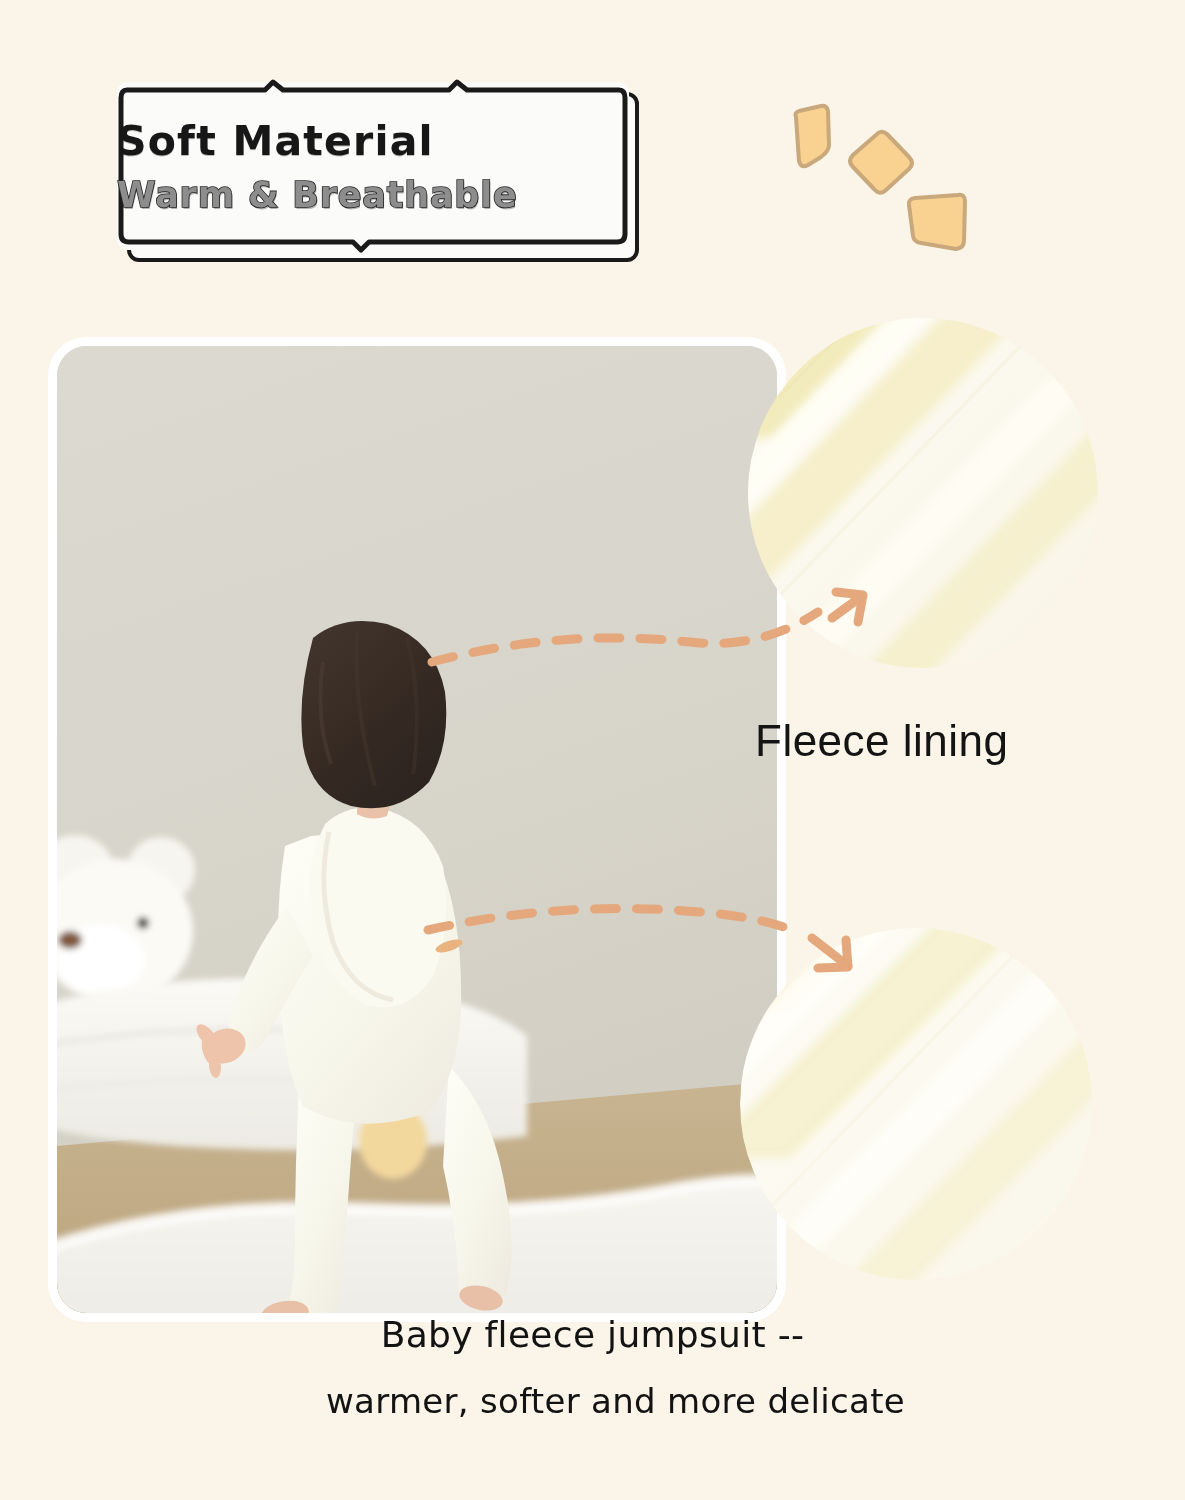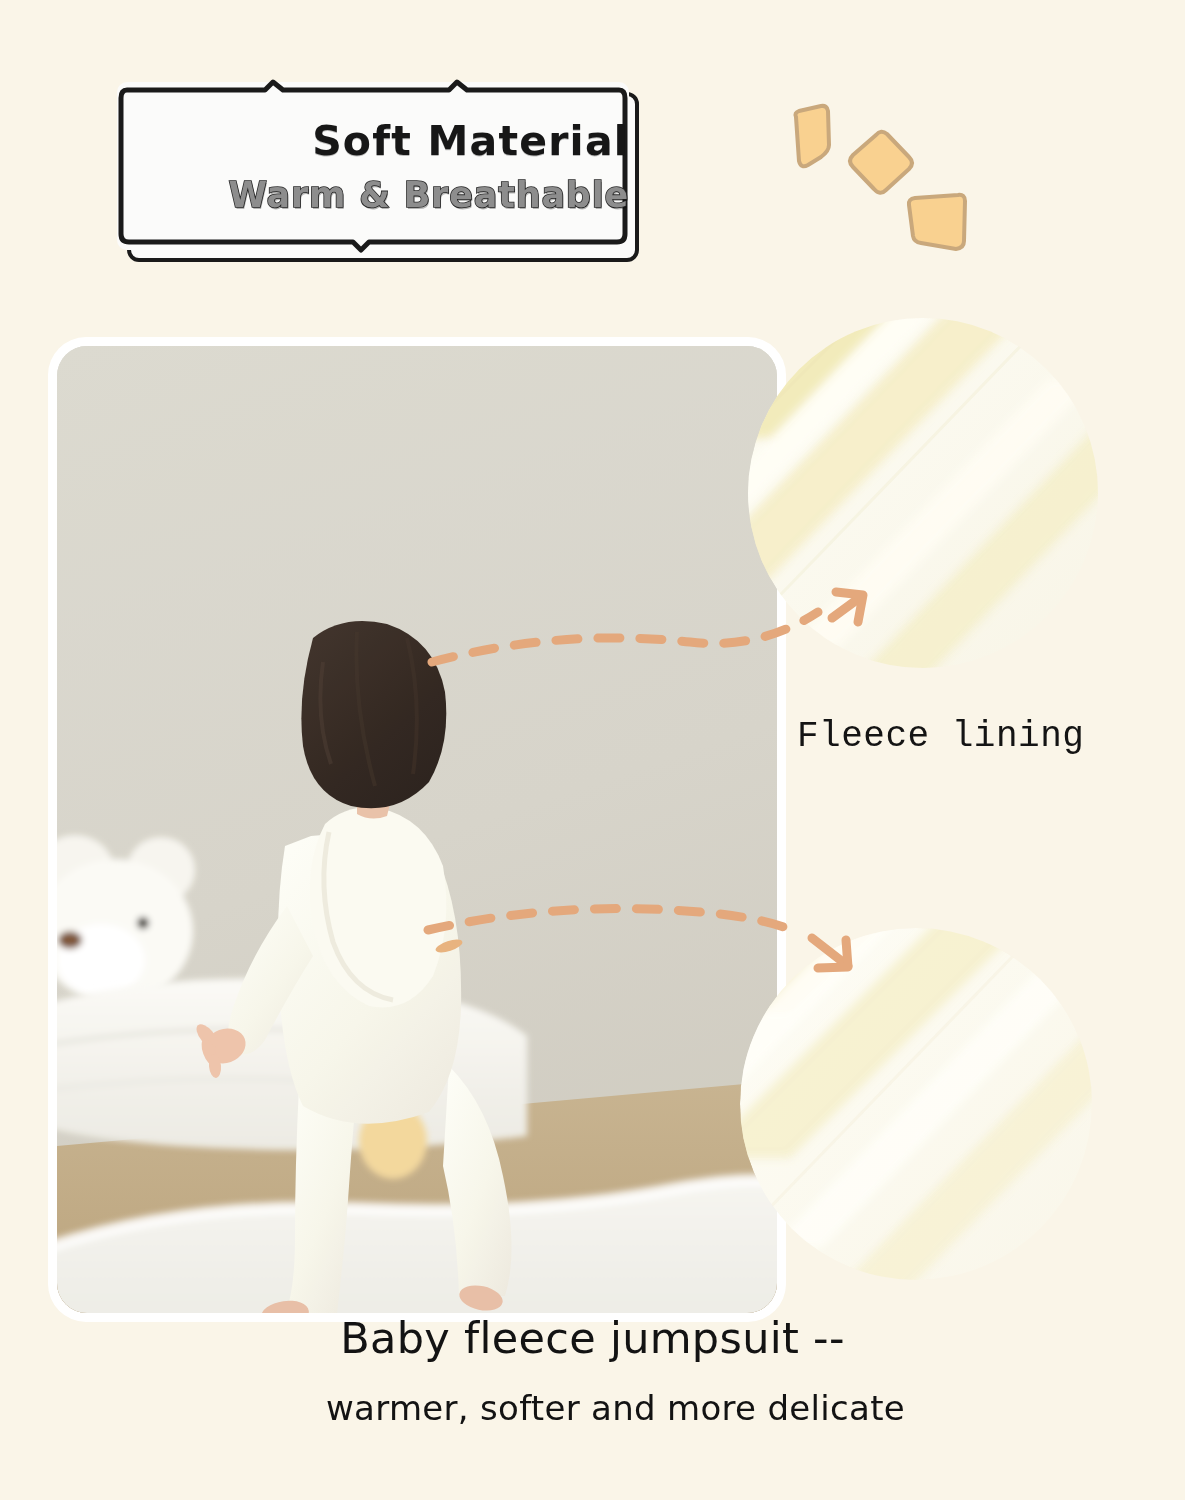--- a/index.html
+++ b/index.html
@@ -57,21 +57,21 @@
     inset: 0;
     width: 100%;
     height: 100%;
     overflow: visible;
   }
   .banner-text-area {
     position: absolute;
     inset: 0;
     display: flex;
     flex-direction: column;
-    align-items: flex-end;
+    align-items: flex-start;
     justify-content: center;
     gap: 2px;
   }
   .banner-title {
     font-family: "DejaVu Sans", sans-serif;
     font-size: 41px;
     font-weight: 700;
     color: #171717;
     letter-spacing: 1.2px;
     line-height: 1;
@@ -152,41 +152,41 @@
     top: 0;
     width: 1185px;
     height: 1500px;
     pointer-events: none;
   }
   .arrow-layer svg { display: block; overflow: visible; }
 
   
   .fleece-label {
     position: absolute;
-    left: 797px;
+    left: 755px;
     top: 716px;
-    font-family: Liberation Mono, monospace;
-    font-size: 36px;
+    font-family: Liberation Sans, sans-serif;
+    font-size: 44px;
     font-weight: 500;
     color: #141414;
     letter-spacing: 0.5px;
     white-space: nowrap;
   }
 
   .caption {
     position: absolute;
     left: 0;
     top: 1316px;
     width: 1185px;
     text-align: center;
     font-family: "DejaVu Sans", sans-serif;
     color: #131313;
   }
   .caption-line1 {
-    font-size: 43px;
+    font-size: 36px;
     font-weight: 500;
     letter-spacing: 0.3px;
     line-height: 1.05;
   }
   .caption-line2 {
     font-size: 34px;
     font-weight: 500;
     letter-spacing: 0.3px;
     line-height: 1.05;
     margin-top: 30px;

